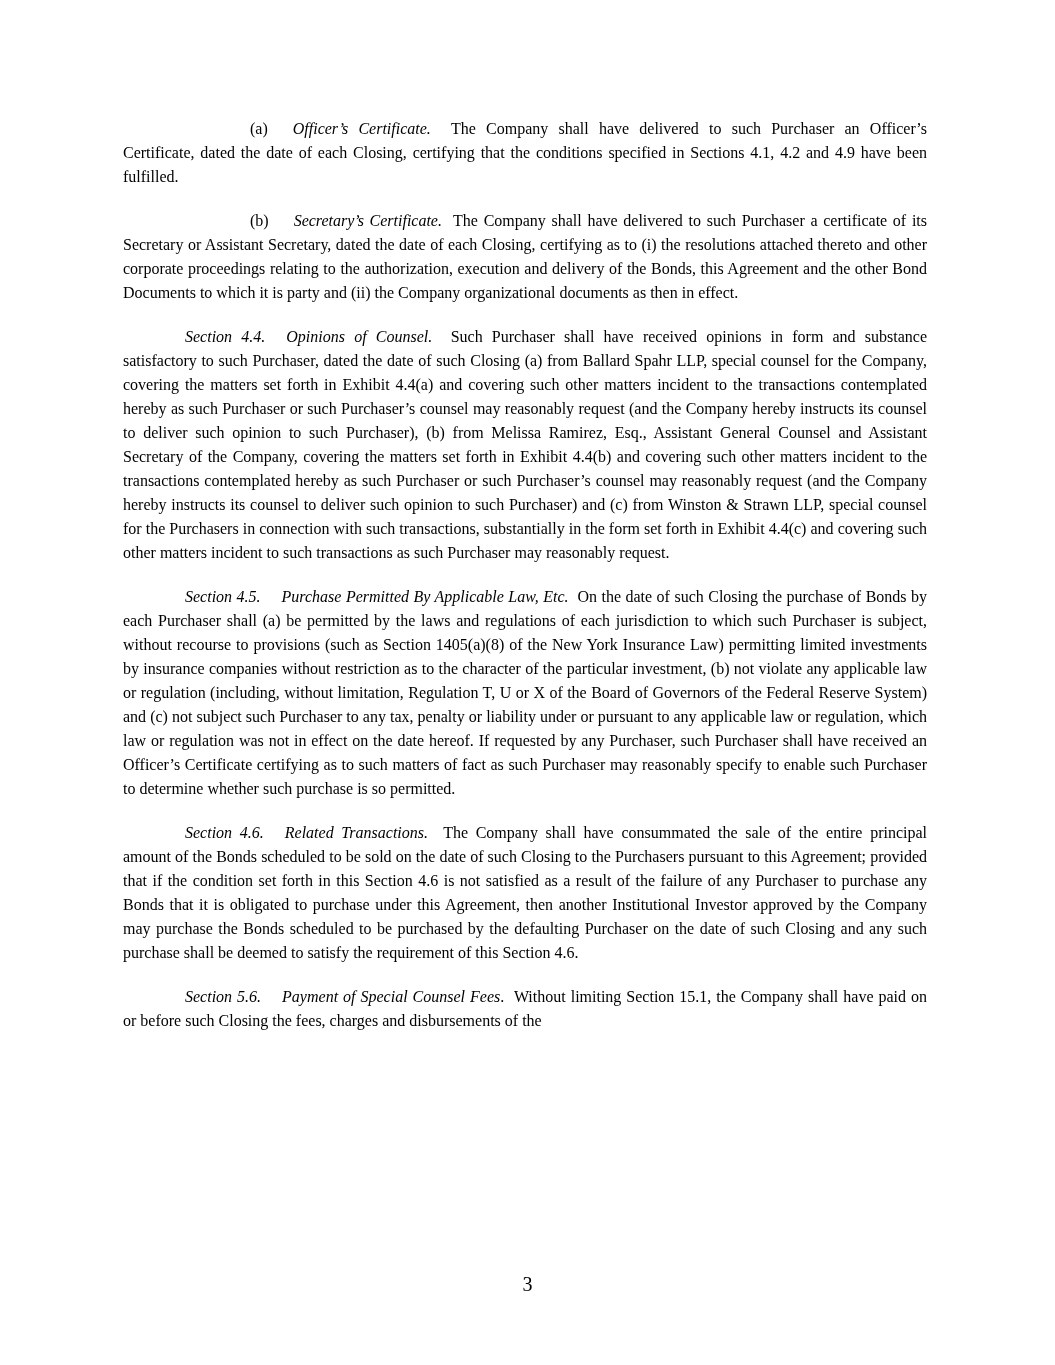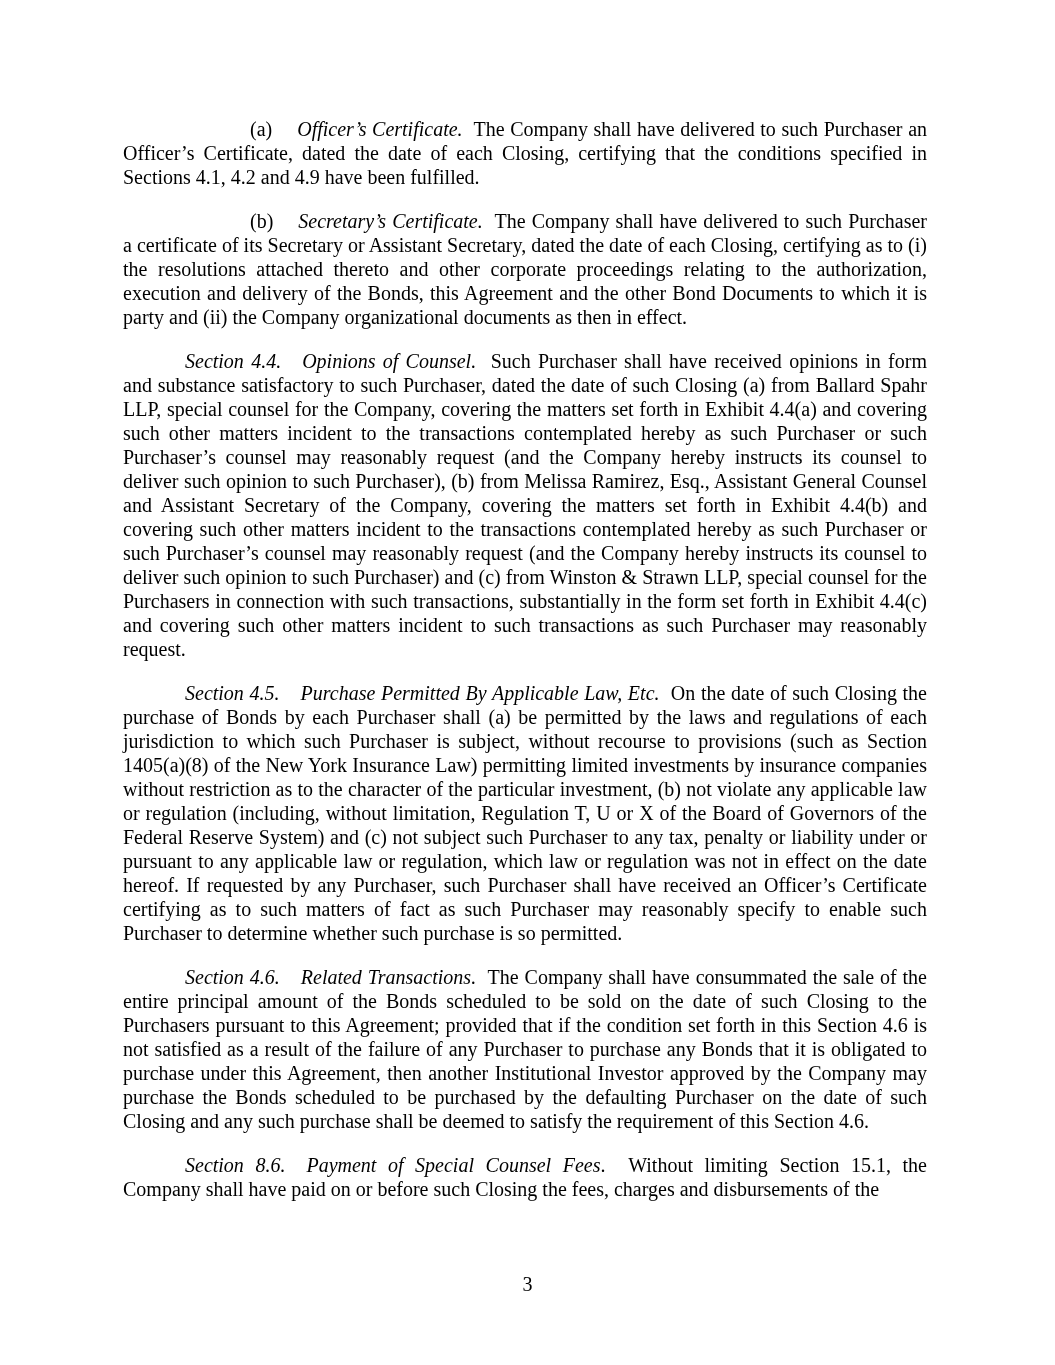--- a/index.html
+++ b/index.html
@@ -13,21 +13,21 @@
     overflow: hidden;
   }
   .text-column {
     position: absolute;
     left: 123px;
     top: 117px;
     width: 812px;
   }
   p.para {
     margin: 0 8px 20px 0;
-    font-size: 20px;
+    font-size: 16px;
     line-height: 24px;
     text-align: justify;
     text-justify: inter-word;
   }
   p.indent-letter  { text-indent: 127px; }
   p.indent-section { text-indent: 62px; }
   .tab-gap   { display: inline-block; width: 25px; }
   .tab-gap-s { display: inline-block; width: 21px; }
   .heading { font-style: italic; }
   .emph    { }
@@ -49,17 +49,17 @@
   <p class="para indent-letter"><span>(a)</span><span class="tab-gap"></span><span class="heading">Officer’s Certificate.</span><span>&nbsp; The Company shall have delivered to such Purchaser an Officer’s Certificate, dated the date of each Closing, certifying that the conditions specified in Sections 4.1, 4.2 and 4.9 have been fulfilled.</span></p>
 
   <p class="para indent-letter"><span>(b)</span><span class="tab-gap"></span><span class="heading">Secretary’s Certificate.</span><span>&nbsp; The Company shall have delivered to such Purchaser a certificate of its Secretary or Assistant Secretary, dated the date of each Closing, certifying as to (i) the resolutions attached thereto and other corporate proceedings relating to the authorization, execution and delivery of the Bonds, this Agreement and the other Bond Documents to which it is party and (ii) the Company organizational documents as then in effect.</span></p>
 
   <p class="para indent-section"><span class="heading">Section 4.4.</span><span class="tab-gap-s"></span><span class="heading">Opinions of Counsel.</span><span>&nbsp; Such Purchaser shall have received opinions in form and substance satisfactory to such Purchaser, dated the date of such Closing (a) from Ballard Spahr LLP, special counsel for the Company, covering the matters set forth in Exhibit 4.4(a) and covering such other matters incident to the transactions contemplated hereby as such Purchaser or such Purchaser’s counsel may reasonably request (and the Company hereby instructs its counsel to deliver such opinion to such Purchaser), (b) from Melissa Ramirez, Esq., Assistant General Counsel and Assistant Secretary of the Company, covering the matters set forth in Exhibit 4.4(b) and covering such other matters incident to the transactions contemplated hereby as such Purchaser or such Purchaser’s counsel may reasonably request (and the Company hereby instructs its counsel to deliver such opinion to such Purchaser) and (c) from Winston &amp; Strawn LLP, special counsel for the Purchasers in connection with such transactions, substantially in the form set forth in Exhibit 4.4(c) and covering such other matters incident to such transactions as such Purchaser may reasonably request.</span></p>
 
   <p class="para indent-section"><span class="heading">Section 4.5.</span><span class="tab-gap-s"></span><span class="heading">Purchase Permitted By Applicable Law, Etc.</span><span>&nbsp; On the date of such Closing the purchase of Bonds by each Purchaser shall (a) be permitted by the laws and regulations of each jurisdiction to which such Purchaser is subject, without recourse to provisions (such as Section 1405(a)(8) of the New York Insurance Law) permitting limited investments by insurance companies without restriction as to the character of the particular investment, (b) not violate any applicable law or regulation (including, without limitation, Regulation T, U or X of the Board of Governors of the Federal Reserve System) and (c) not subject such Purchaser to any tax, penalty or liability under or pursuant to any applicable law or regulation, which law or regulation was not in effect on the date hereof. If requested by any Purchaser, such Purchaser shall have received an Officer’s Certificate certifying as to such matters of fact as such Purchaser may reasonably specify to enable such Purchaser to determine whether such purchase is so permitted.</span></p>
 
   <p class="para indent-section"><span class="heading">Section 4.6.</span><span class="tab-gap-s"></span><span class="heading">Related Transactions.</span><span>&nbsp; The Company shall have consummated the sale of the entire principal amount of the Bonds scheduled to be sold on the date of such Closing to the Purchasers pursuant to this Agreement; </span><span class="emph">provided</span><span> that if the condition set forth in this Section 4.6 is not satisfied as a result of the failure of any Purchaser to purchase any Bonds that it is obligated to purchase under this Agreement, then another Institutional Investor approved by the Company may purchase the Bonds scheduled to be purchased by the defaulting Purchaser on the date of such Closing and any such purchase shall be deemed to satisfy the requirement of this Section 4.6.</span></p>
 
-  <p class="para indent-section"><span class="heading">Section 8.6.</span><span class="tab-gap-s"></span><span class="heading">Payment of Special Counsel Fees</span><span>.&nbsp; Without limiting Section 15.1, the Company shall have paid on or before such Closing the fees, charges and disbursements of the</span></p>
+  <p class="para indent-section"><span class="heading">Section 5.6.</span><span class="tab-gap-s"></span><span class="heading">Payment of Special Counsel Fees</span><span>.&nbsp; Without limiting Section 15.1, the Company shall have paid on or before such Closing the fees, charges and disbursements of the</span></p>
 
 </div>
 
 <div class="page-number">3</div>
 
 </body></html>

